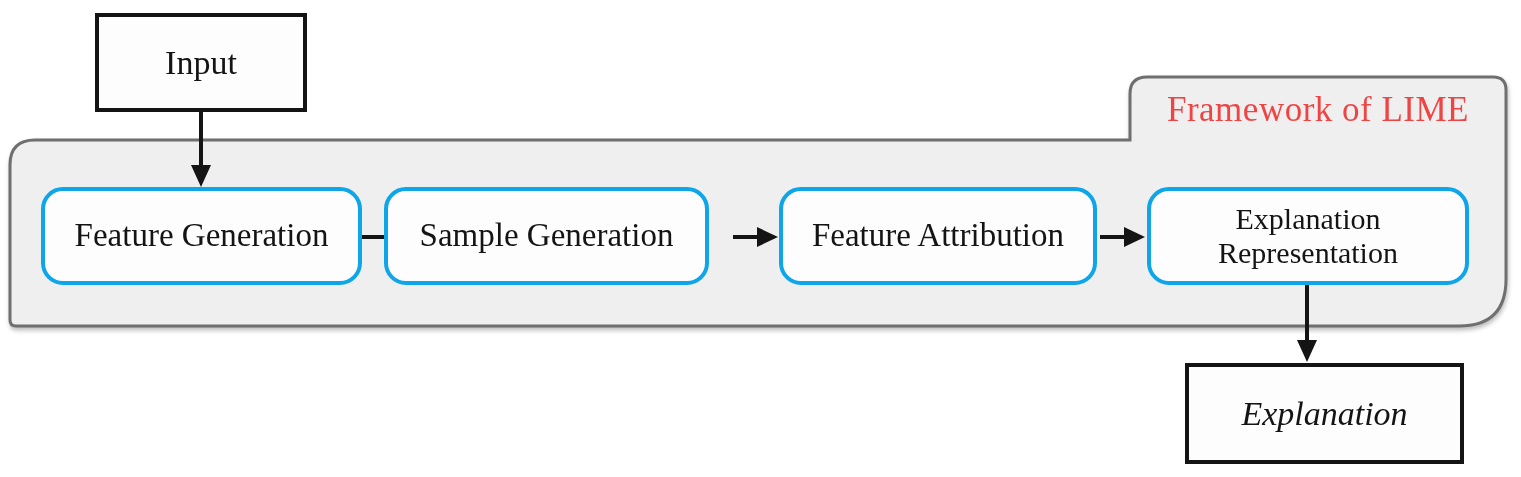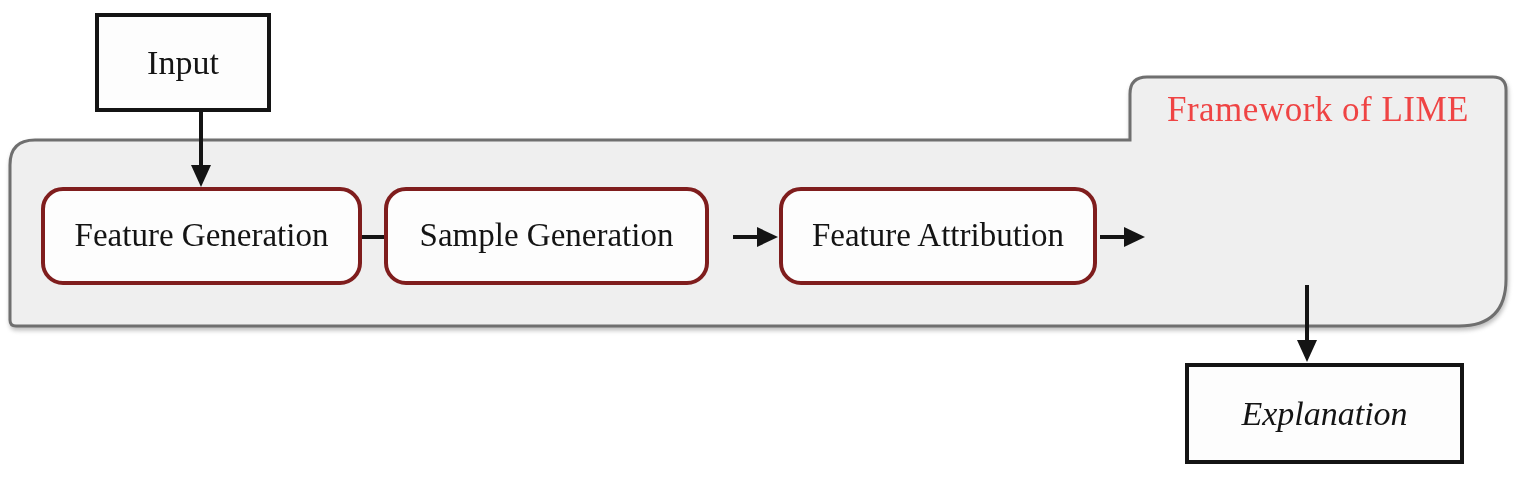--- a/index.html
+++ b/index.html
@@ -34,21 +34,21 @@
     background: #fdfdfd;
     color: #141414;
     box-sizing: border-box;
     line-height: 1.15;
   }
   .node.square {
     border: 4px solid #141414;
     font-size: 34px;
   }
   .node.rounded {
-    border: 4px solid #7f1d1d;
+    border: 4px solid #0ea5e9;
     border-radius: 22px;
     font-size: 33px;
   }
   .node.rounded.two-line {
     font-size: 30px;
     padding: 0 30px;
   }
   .frame-title {
     position: absolute;
     left: 1130px;
@@ -102,34 +102,37 @@
     </g>
 
     <g>
       <line x1="1307" y1="285" x2="1307" y2="343" stroke="#141414" stroke-width="4"></line>
       <polygon points="1297,340 1317,340 1307,362" fill="#141414"></polygon>
     </g>
   </svg>
 
   <div class="frame-title">Framework of LIME</div>
 
-  <div class="node square" style="left:95px; top:13px; width:176px; height:99px;">
+  <div class="node square" style="left:95px; top:13px; width:212px; height:99px;">
     <span>Input</span>
   </div>
 
   <div class="node rounded" style="left:41px; top:187px; width:321px; height:98px;">
     <span>Feature Generation</span>
   </div>
 
   <div class="node rounded" style="left:384px; top:187px; width:325px; height:98px;">
     <span>Sample Generation</span>
   </div>
 
   <div class="node rounded" style="left:779px; top:187px; width:318px; height:98px;">
     <span>Feature Attribution</span>
   </div>
 
+  <div class="node rounded two-line" style="left:1147px; top:187px; width:322px; height:98px;">
+    <span>Explanation Representation</span>
+  </div>
 
   <div class="node square" style="left:1185px; top:363px; width:279px; height:101px;font-style:italic;">
     <span>Explanation</span>
   </div>
 
 </div>
 
 </body></html>

